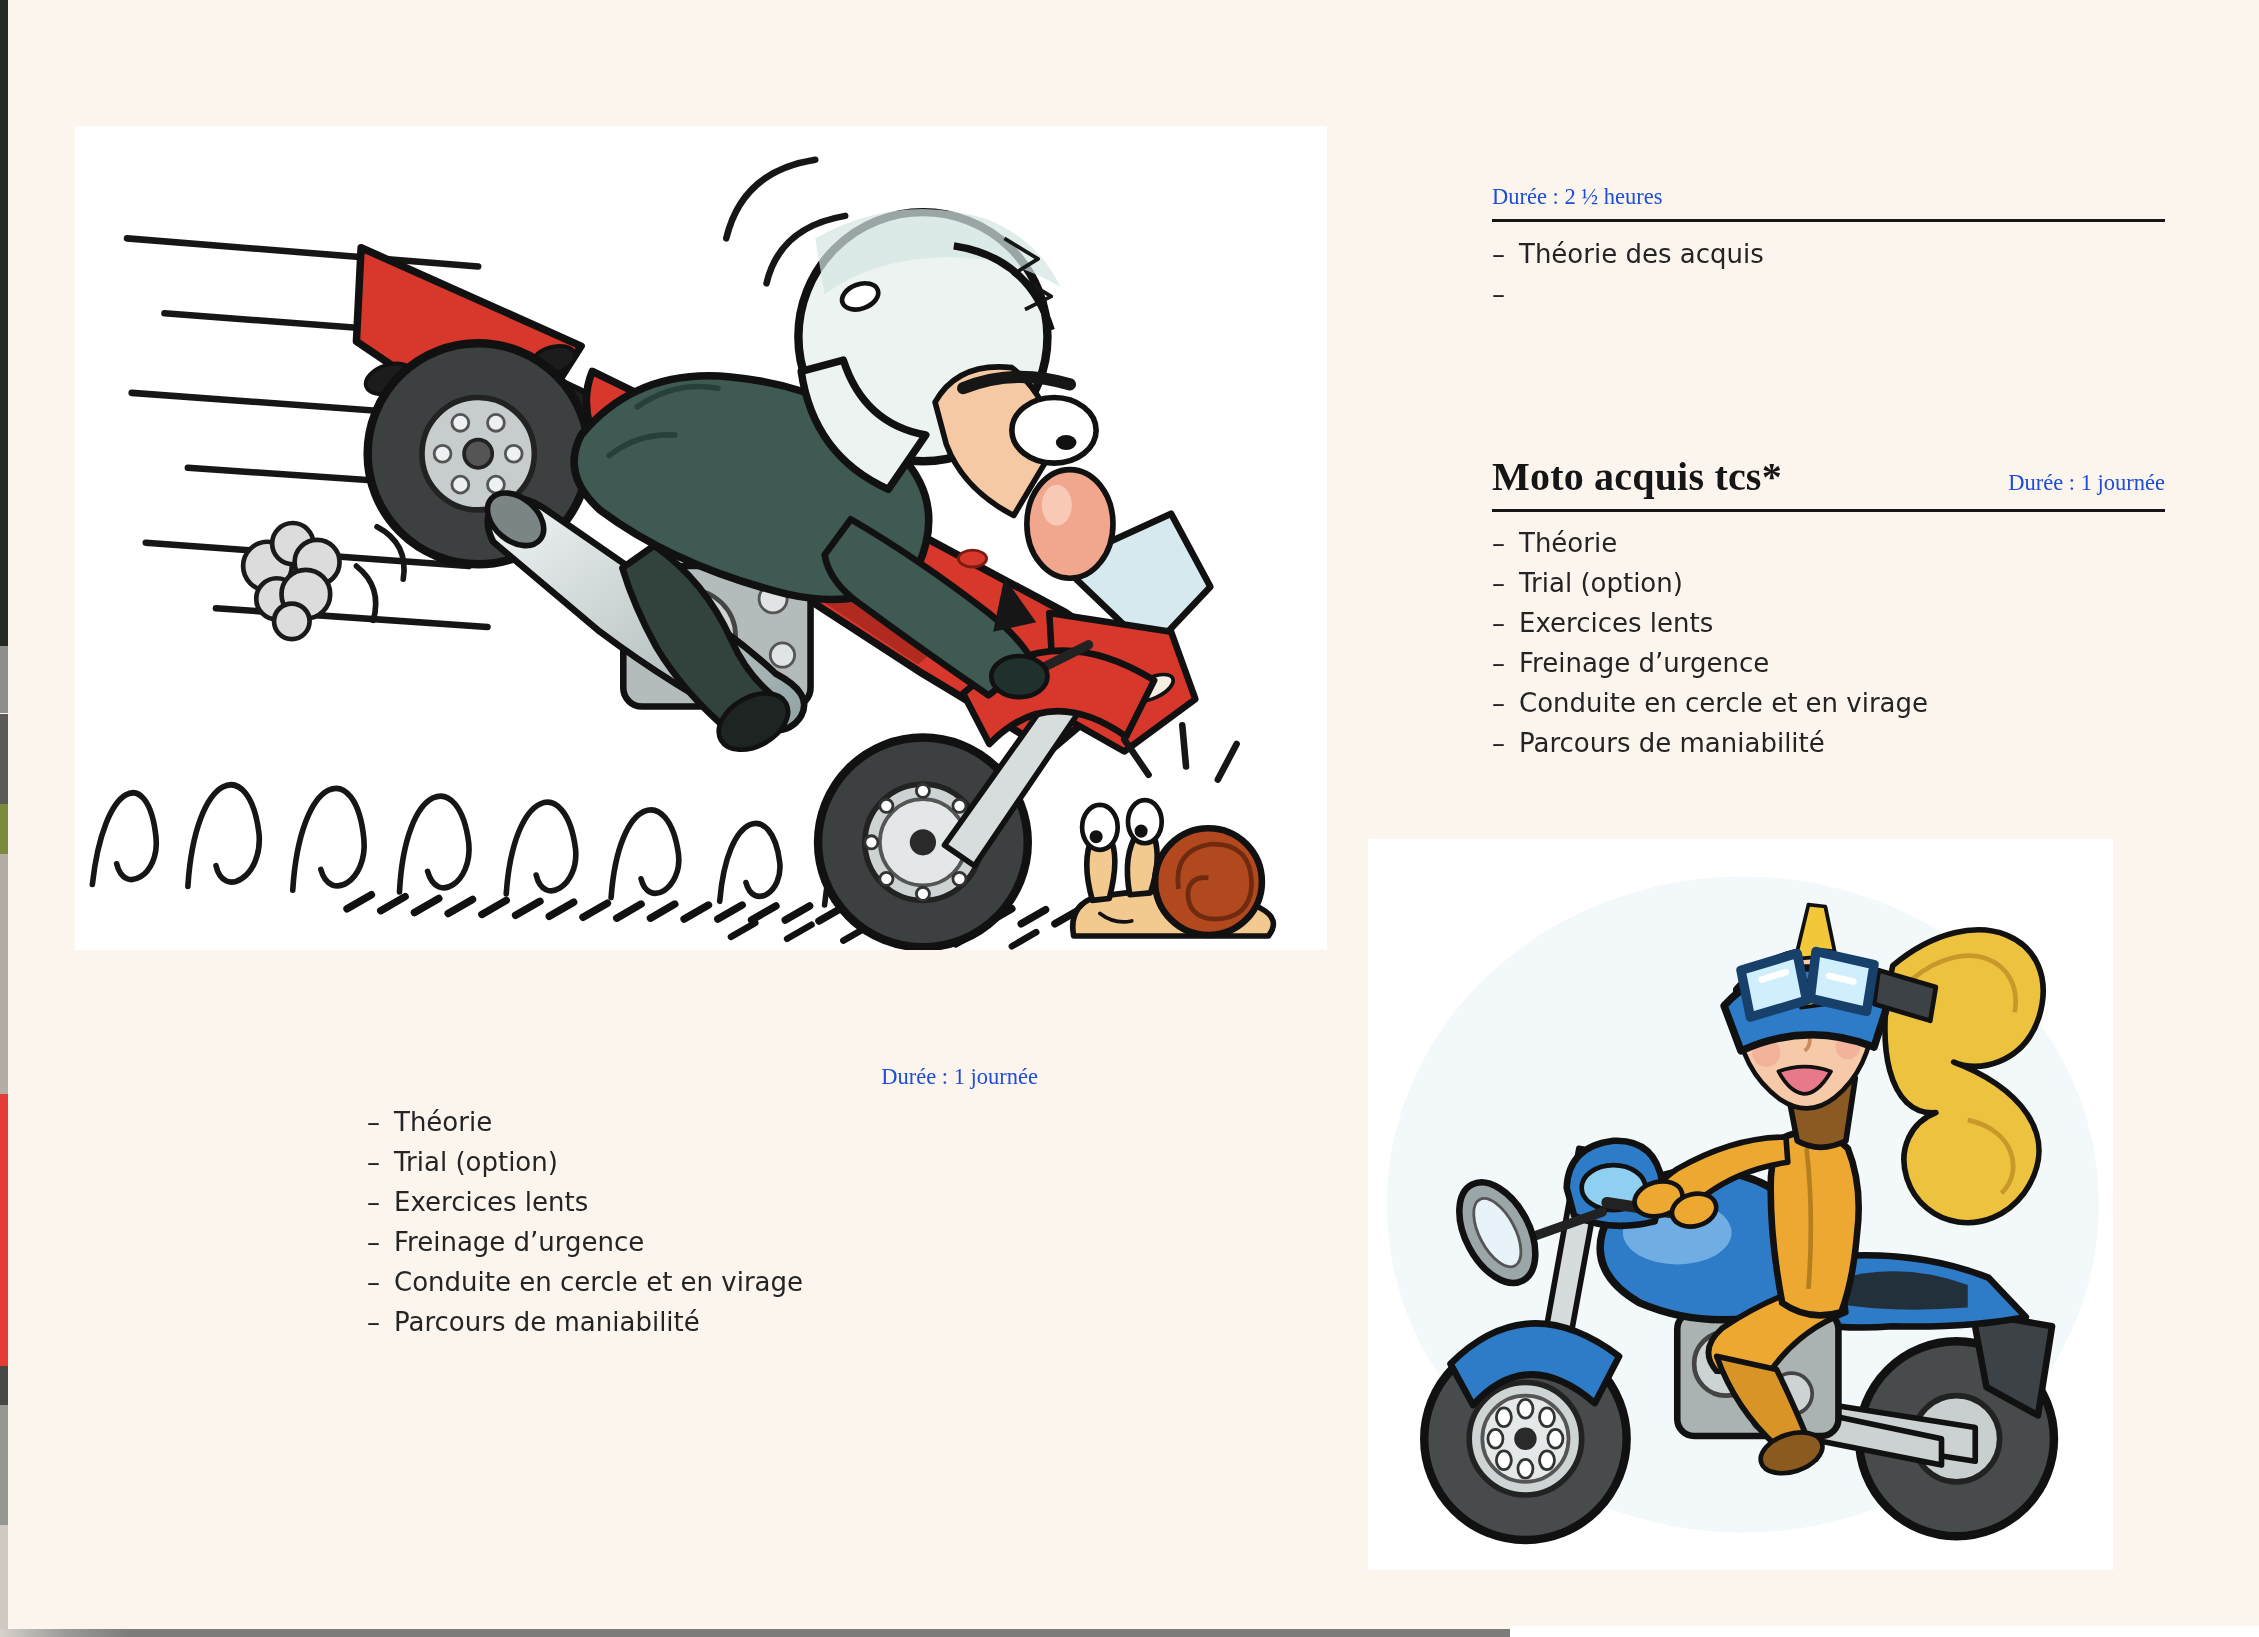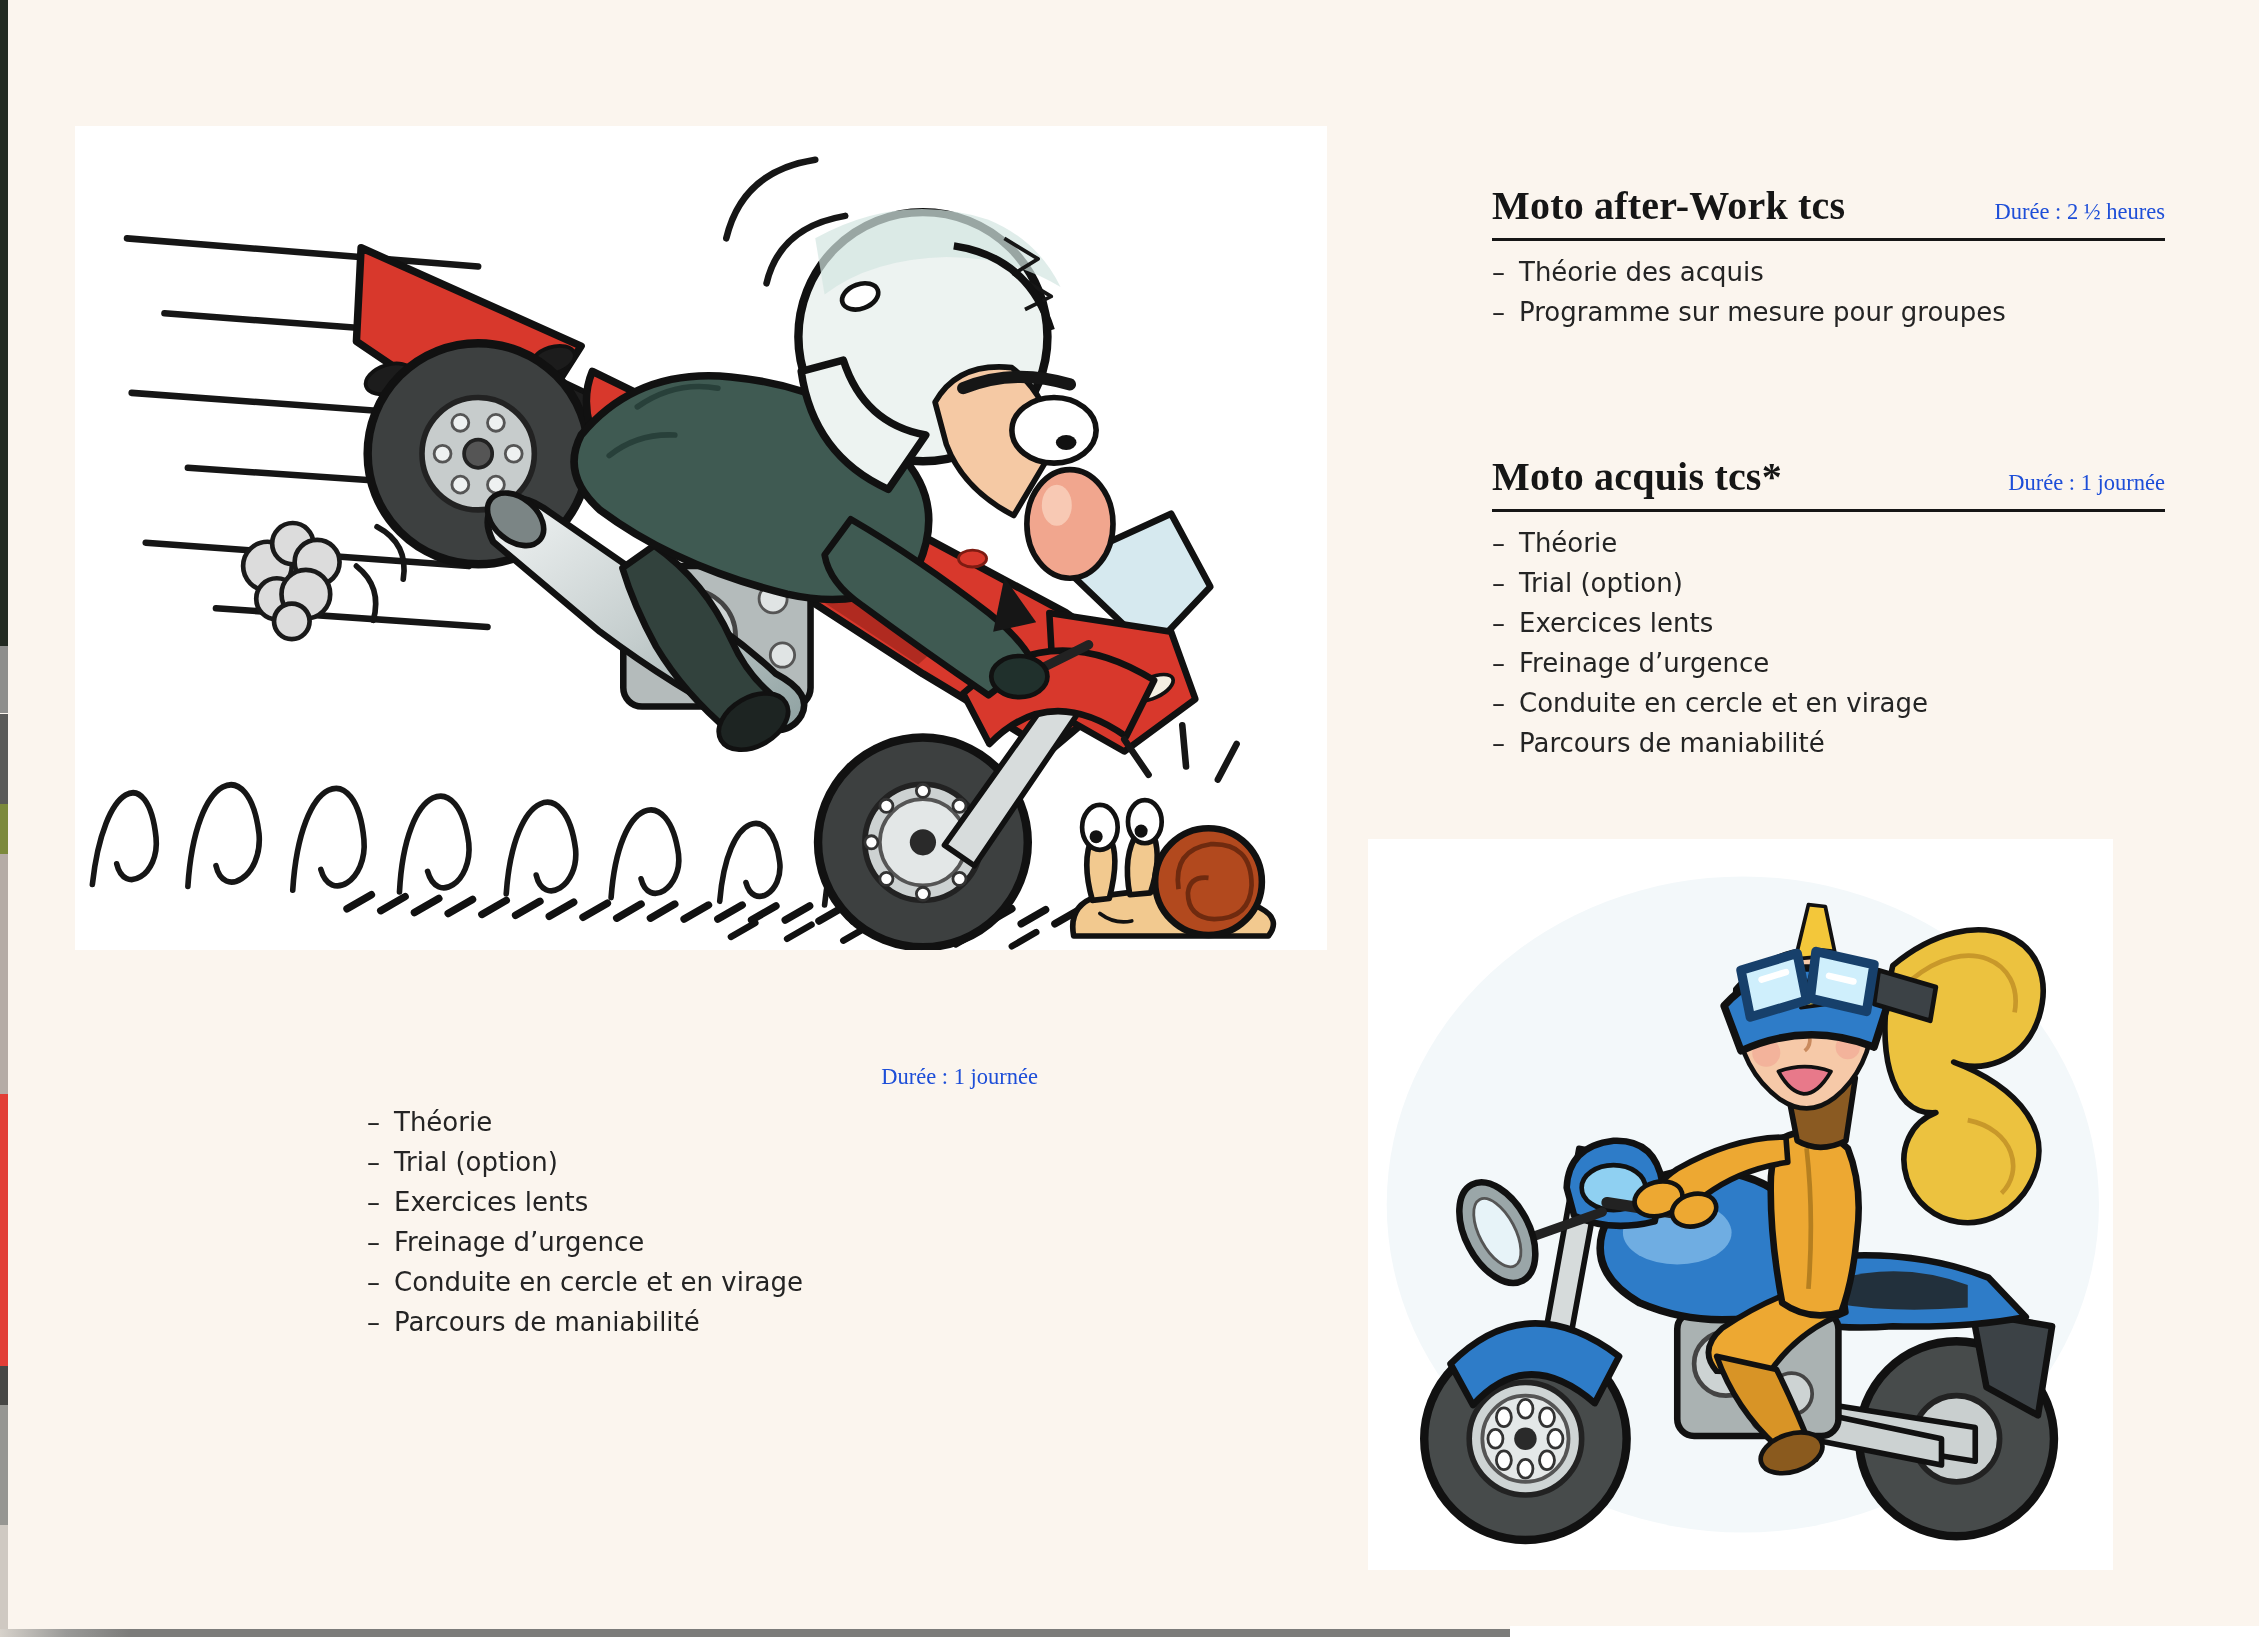--- a/index.html
+++ b/index.html
@@ -321,31 +321,29 @@
             <path d="M478 120 L540 134 L532 184 L472 170 Z" fill="#cfeffc" stroke="#17406b" stroke-width="10"></path>
             <path d="M420 150 l26 -8 M492 146 l26 6" stroke="#ffffff" stroke-width="7" stroke-linecap="round"></path>
           </g>
         </g>
       </g>
     </svg>
   </figure>
 
   <section class="course c1">
     <div class="head">
-      <h2>Moto after-Work tcs</h2>
       <span class="duree">Durée : 2 ½ heures</span>
     </div>
     <ul class="items">
         <li>
           <span class="dash">–</span>
           <span>Théorie des acquis</span>
         </li>
         <li>
           <span class="dash">–</span>
-          <span>Programme sur mesure pour groupes</span>
         </li>
       </ul>
   </section>
 
   <section class="course c2">
     <div class="head">
       <h2>Moto acquis tcs*</h2>
       <span class="duree">Durée : 1 journée</span>
     </div>
     <ul class="items">

